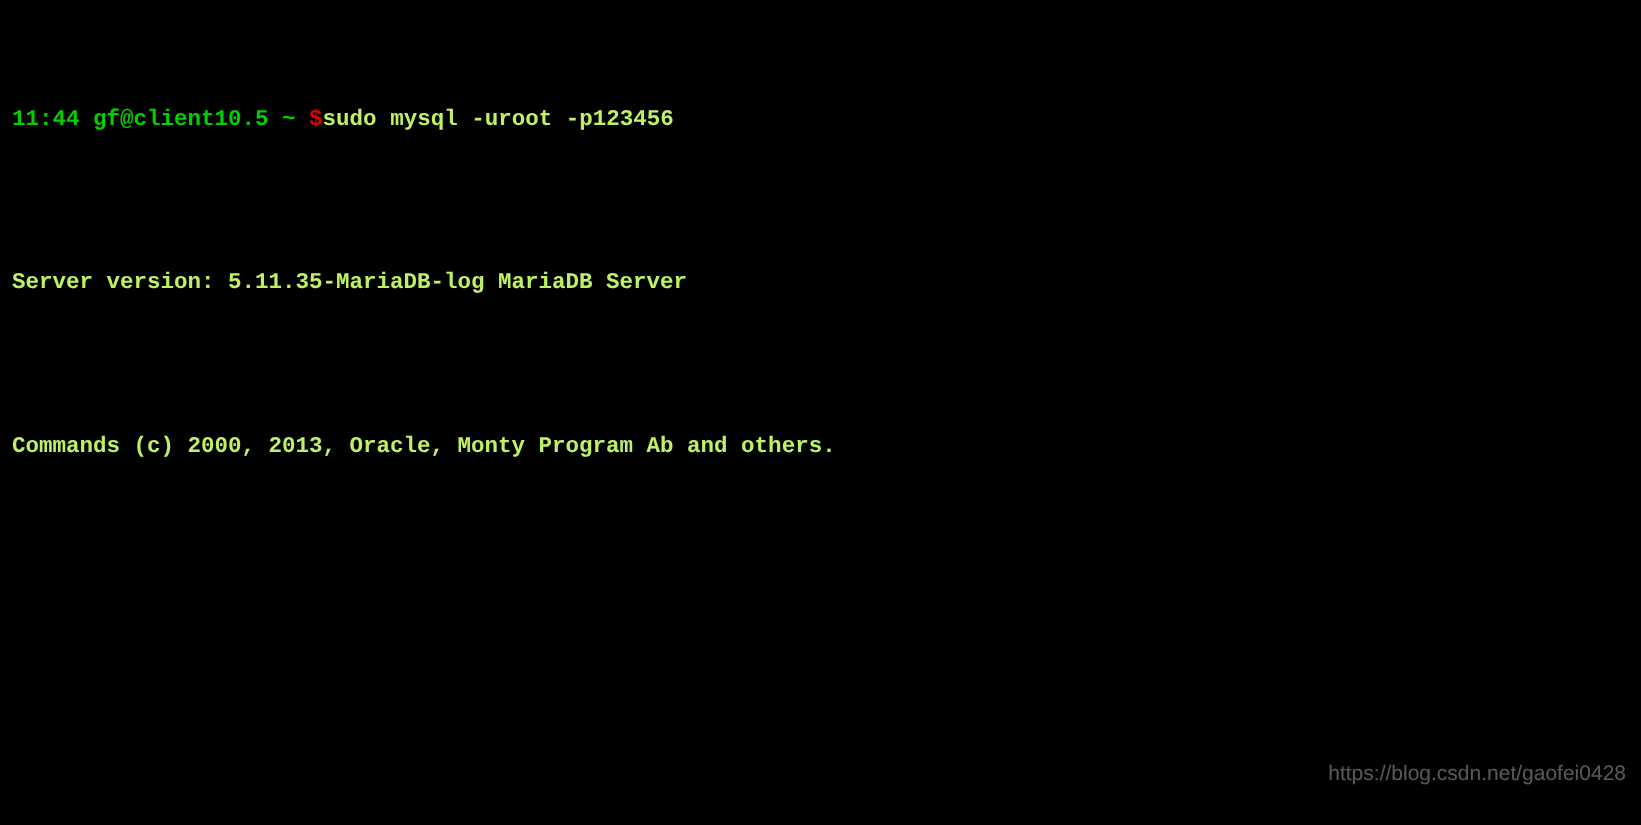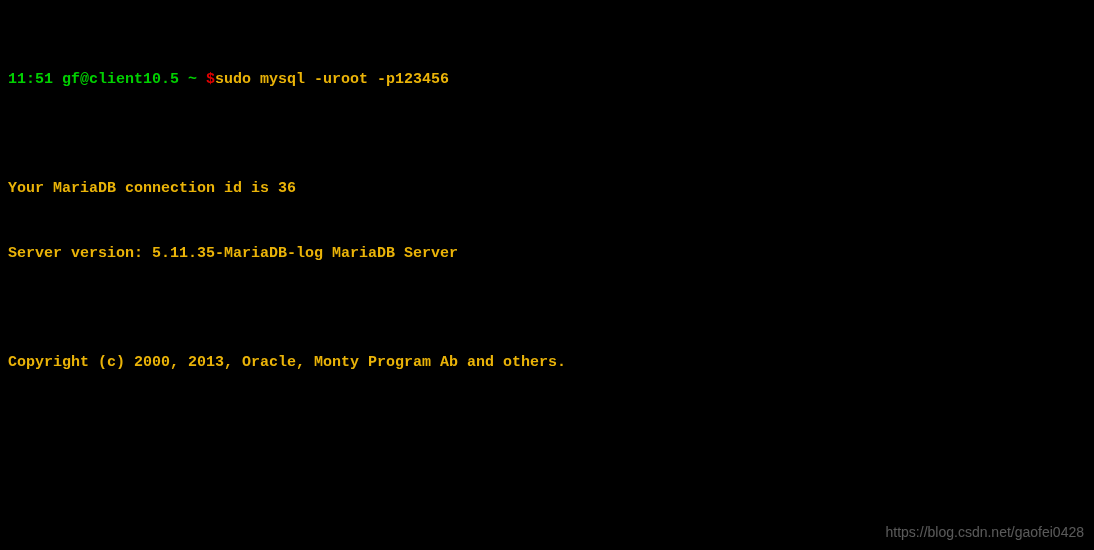--- a/index.html
+++ b/index.html
@@ -15,45 +15,44 @@
     height: 550px;
     overflow: hidden;
     position: relative;
   }
   .terminal {
     padding: 4px 8px;
     white-space: pre;
   }
   .green { color: #00d000; }
   .red   { color: #e00000; }
-  .white { color: #eab308; }
+  .white { color: #bef264; }
   .watermark {
     position: absolute;
     right: 10px;
-    bottom: 8px;
+    bottom: 25px;
     color: rgba(255,255,255,0.35);
     font-weight: normal;
     font-size: 14px;
     font-family: Arial, sans-serif;
     pointer-events: none;
     text-align: center;
   }
 </style>
 </head>
 <body>
 
 <div class="terminal">
   
-  <div><span class="green">11:51</span><span class="green"> </span><span class="green">gf@client10.5 ~ </span><span class="red">$</span><span class="white">sudo mysql -uroot -p123456</span></div>
+  <div><span class="green">11:44</span><span class="green"> </span><span class="green">gf@client10.5 ~ </span><span class="red">$</span><span class="white">sudo mysql -uroot -p123456</span></div>
 
   
-  <div class="white">Your MariaDB connection id is 36</div>
   <div class="white">Server version: 5.11.35-MariaDB-log MariaDB Server</div>
   <div class="white"></div>
-  <div class="white">Copyright (c) 2000, 2013, Oracle, Monty Program Ab and others.</div>
+  <div class="white">Commands (c) 2000, 2013, Oracle, Monty Program Ab and others.</div>
   <div class="white"></div>
   <div class="white"></div>
 
   
   
 
   
   
 
   

